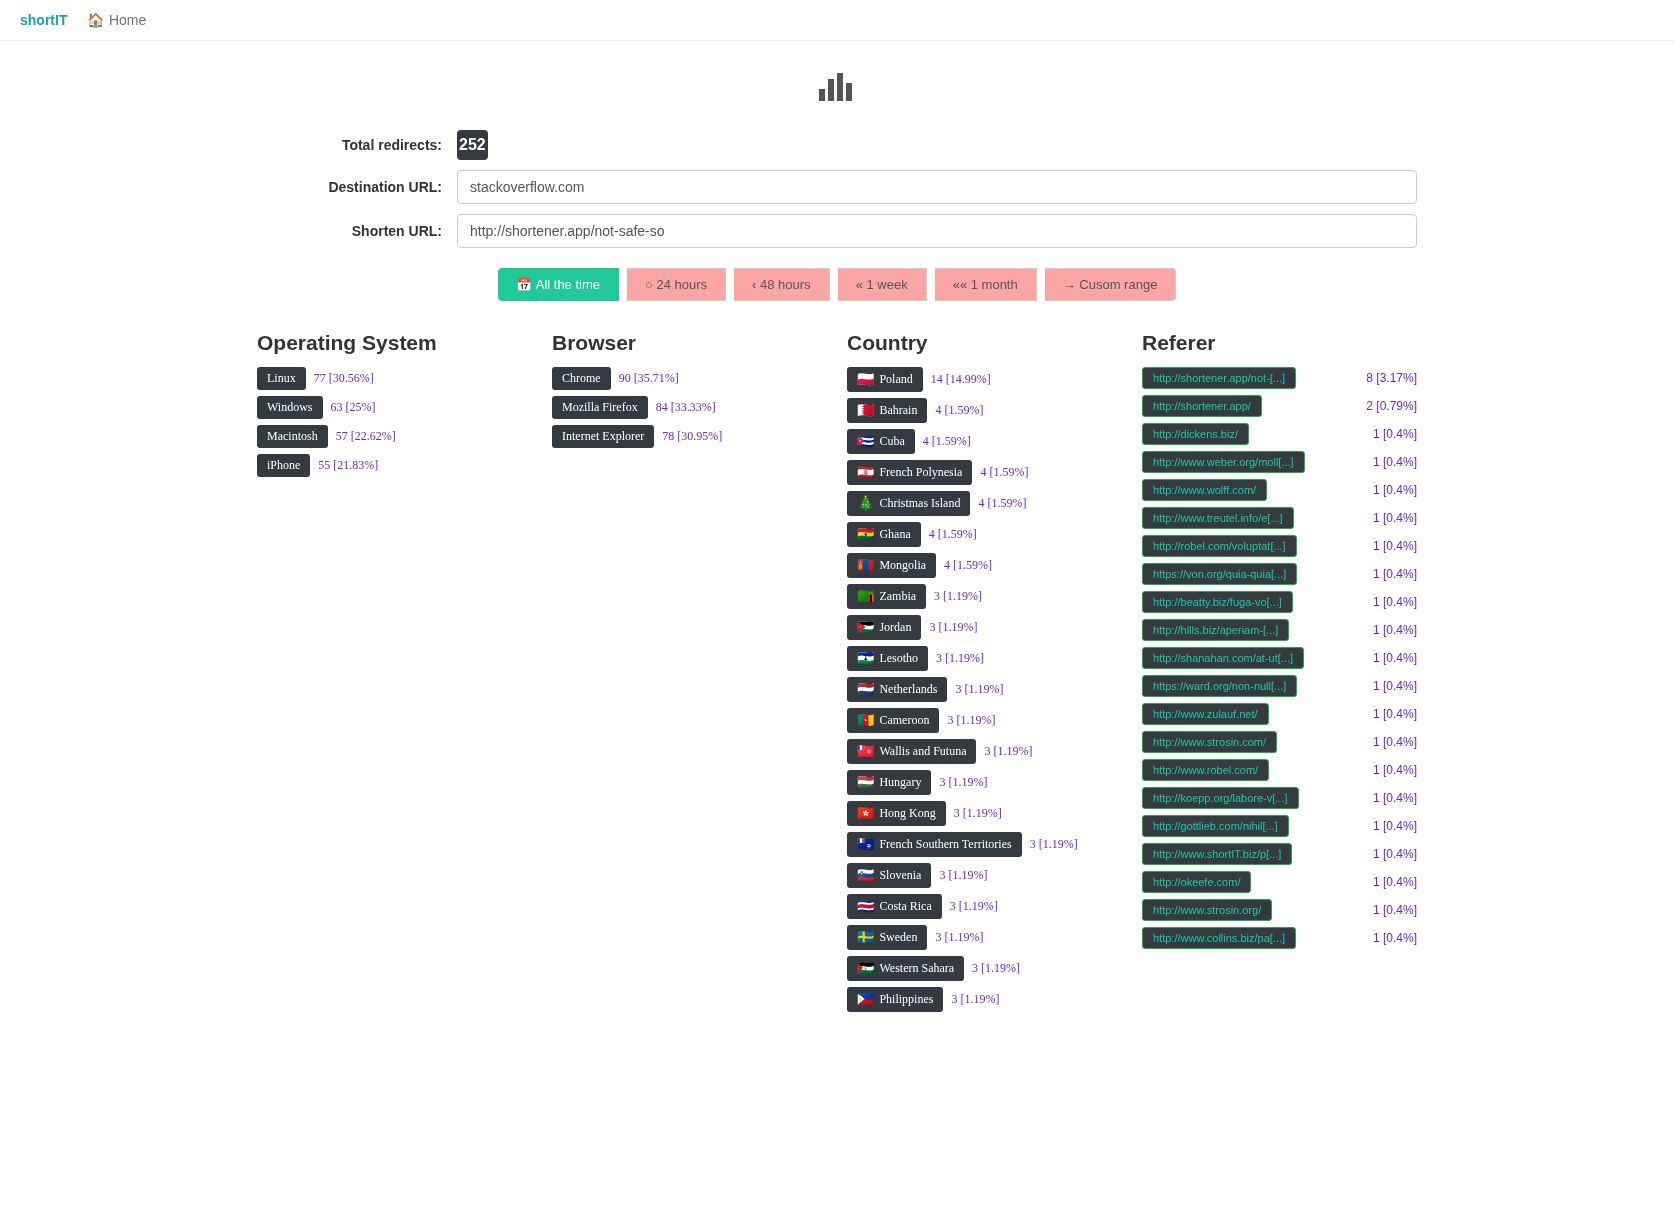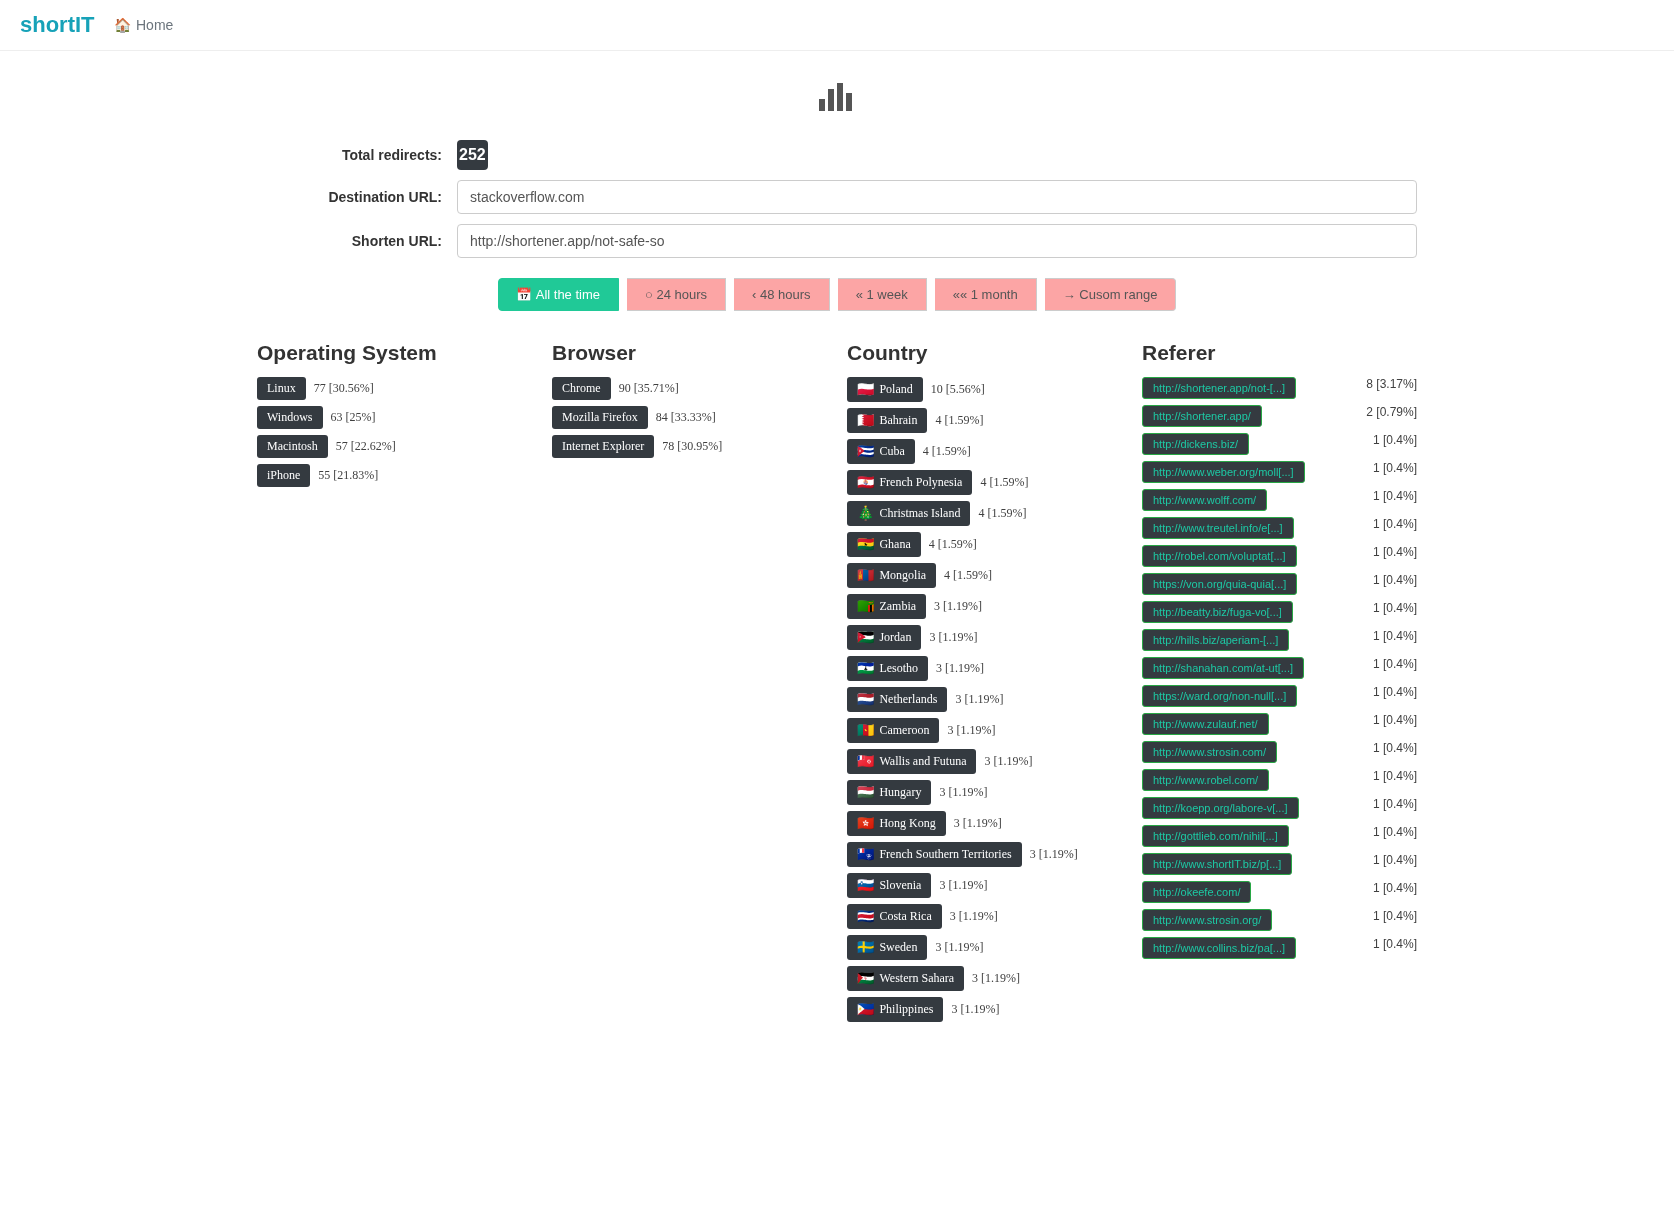--- a/index.html
+++ b/index.html
@@ -1,19 +1,19 @@
 <!DOCTYPE html>
 <html><head>
   <meta charset="utf-8">
   <style>
     * { box-sizing: border-box; margin: 0; padding: 0; }
     body { font-family: Arial, sans-serif; background: #fff; color: #333; font-size: 14px; }
     
     .header { display: flex; align-items: center; padding: 12px 20px; border-bottom: 1px solid #eee; }
-    .brand { font-size: 22px; font-weight: bold; color: #333; margin-right: 20px; }
+    .brand { font-size: 14px; font-weight: bold; color: #333; margin-right: 20px; }
     .brand span { color: #17a2b8; }
     .nav-home { color: #6c757d; text-decoration: none; display: flex; align-items: center; gap: 4px; font-size: 14px; }
     
     .content { max-width: 1200px; margin: 0 auto; padding: 20px; }
     
     .chart-icon { text-align: center; margin: 10px 0 20px; font-size: 28px; color: #555; }
     
     .info-table { width: 100%; margin-bottom: 20px; }
     .info-row { display: flex; align-items: center; margin-bottom: 10px; }
     .info-label { width: 200px; text-align: right; font-weight: bold; padding-right: 15px; color: #333; }
@@ -27,27 +27,27 @@
     .time-btn:last-child { border-radius: 0 4px 4px 0; }
     .time-btn.active { background: #20c997; color: #fff; border-color: #20c997; }
     .time-btn:not(:first-child) { border-left: none; }
     
     .stats-grid { display: grid; grid-template-columns: 1fr 1fr 1fr 1fr; gap: 20px; }
     
     .stats-col h3 { font-size: 21px; font-weight: bold; margin-bottom: 12px; color: #333; }
     
     .stat-row { display: flex; align-items: center; margin-bottom: 6px; font-family: Liberation Serif, serif; }
     .stat-tag { display: inline-flex; align-items: center; background: #343a40; color: #fff; padding: 4px 10px; border-radius: 3px; font-size: 12px; gap: 5px; white-space: nowrap; }
-    .stat-count { font-size: 12px; color: #404040; white-space: nowrap; margin-left: 8px; }
+    .stat-count { font-size: 12px; color: #6d28d9; white-space: nowrap; margin-left: 8px; }
     
     .flag { font-size: 14px; }
     
     .referer-tag { display: inline-flex; align-items: center; background: #343a40; color: #1dc9a4; padding: 4px 10px; border-radius: 3px; font-size: 11px; border: 1px solid #28a745; white-space: nowrap; max-width: 200px; overflow: hidden; text-overflow: ellipsis; }
     
-    .stat-row-ref { display: flex; justify-content: space-between; margin-bottom: 6px; }
+    .stat-row-ref { display: flex; align-items: center; justify-content: space-between; margin-bottom: 6px; }
   </style>
 </head>
 <body>
 
 <div class="header">
   <div class="brand">
     <span>shortIT</span>
   </div>
   <a class="nav-home">
     <span>🏠</span>
@@ -136,21 +136,21 @@
             <span class="stat-count">78 [30.95%]</span>
           </div>
         </div>
     </div>
 
     <div class="stats-col">
       <h3>Country</h3>
       <div id="country-items">
           <div class="stat-row">
             <span class="stat-tag"><span class="flag">🇵🇱</span>Poland</span>
-            <span class="stat-count">10 [5.56%]</span>
+            <span class="stat-count">14 [14.99%]</span>
           </div>
           <div class="stat-row">
             <span class="stat-tag"><span class="flag">🇧🇭</span>Bahrain</span>
             <span class="stat-count">4 [1.59%]</span>
           </div>
           <div class="stat-row">
             <span class="stat-tag"><span class="flag">🇨🇺</span>Cuba</span>
             <span class="stat-count">4 [1.59%]</span>
           </div>
           <div class="stat-row">

